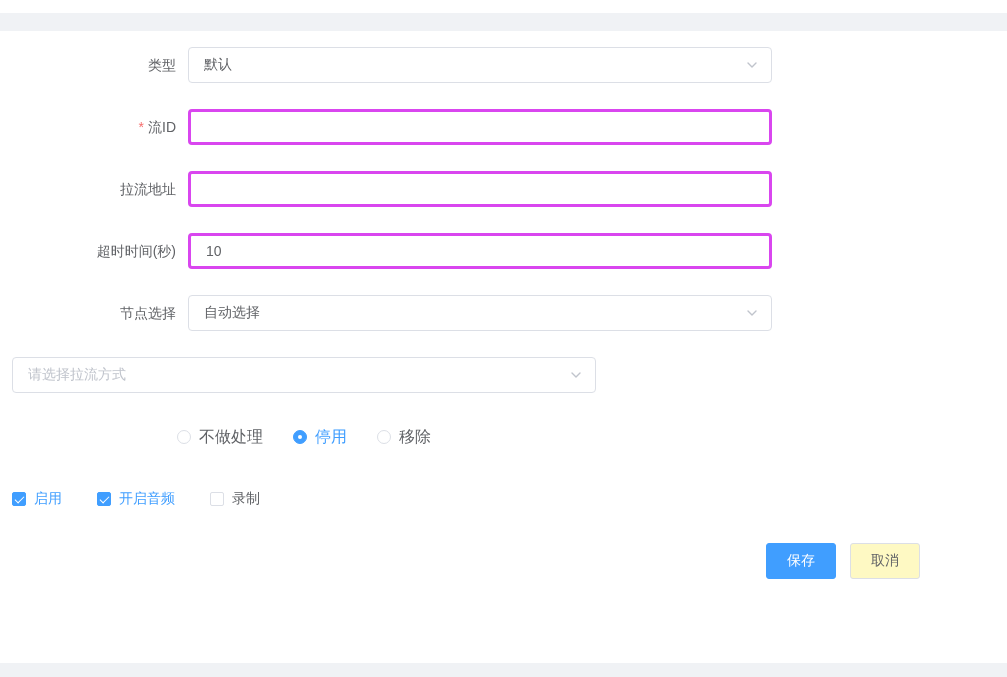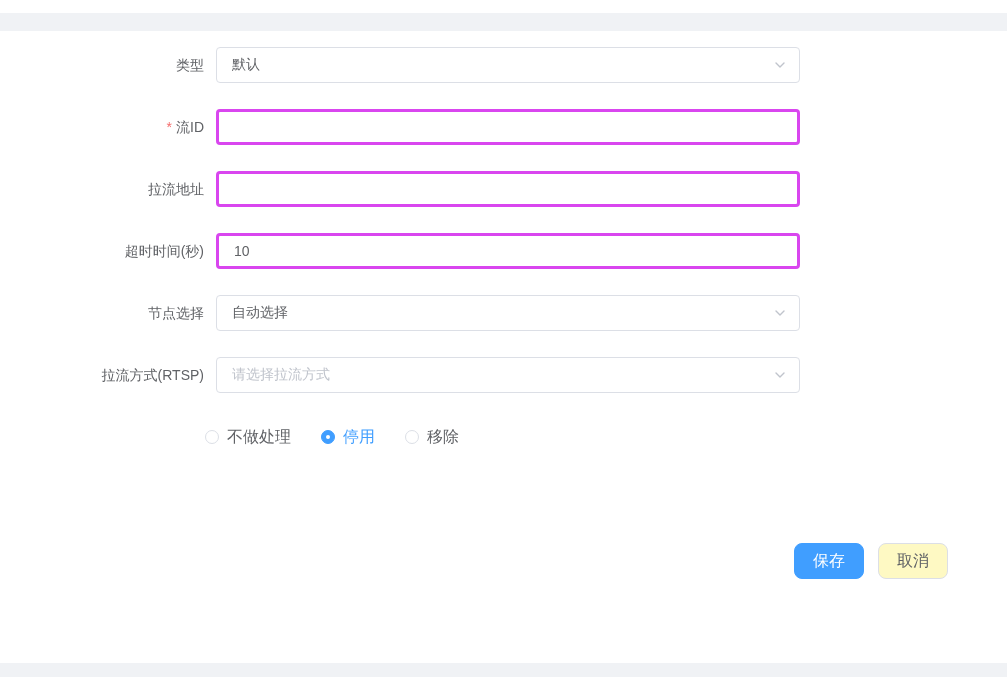--- a/index.html
+++ b/index.html
@@ -2,21 +2,21 @@
 <html><head>
 <meta charset="utf-8">
 <style>
   * { margin:0; padding:0; box-sizing:border-box; }
   html,body { background:#fff; }
   body { font-family:"Liberation Sans","DejaVu Sans",sans-serif; }
   .page { position:relative; width:1007px; height:677px; background:#fff; overflow:hidden; }
   .band { position:absolute; left:0; width:100%; background:#f0f2f5; }
   .band-top { top:13px; height:18px; }
   .band-bottom { top:663px; height:14px; }
-  .card { position:absolute; top:31px; left:0; width:1007px; height:632px; background:#fff; padding-top:16px;padding-left:28px; }
+  .card { position:absolute; top:31px; left:0; width:1007px; height:632px; background:#fff; padding-top:16px; }
 
   .form-row { display:flex; align-items:center; height:36px; margin-bottom:26px; width:920px; }
   .form-label { width:176px; flex:none; text-align:right; font-size:14px; color:#606266; line-height:36px; white-space:nowrap; }
   .required-mark { color:#f56c6c; margin-right:4px; font-size:14px; }
   .form-field { margin-left:12px; width:584px; height:36px; position:relative; flex:none; }
 
   .text-input {
     width:100%; height:36px; border:3px solid #d946ef; border-radius:4px;
     padding:0 15px; font-size:14px; color:#606266; outline:none; background:#fff;
     font-family:"Liberation Sans","DejaVu Sans",sans-serif;
@@ -44,21 +44,21 @@
   .checkbox-box { width:14px; height:14px; border:1px solid #dcdfe6; border-radius:2px; background:#fff; margin-right:8px; position:relative; flex:none; }
   .checkbox-item.on .checkbox-box { background:#409eff; border-color:#409eff; }
   .checkbox-item.on .checkbox-box::after {
     content:''; position:absolute; left:4px; top:1px; width:4px; height:8px;
     border-right:1.5px solid #fff; border-bottom:1.5px solid #fff; transform:rotate(45deg);
   }
   .checkbox-label { font-size:14px; color:#606266; }
   .checkbox-item.on .checkbox-label { color:#409eff; }
 
   .button-row { display:flex; align-items:center; justify-content:flex-end; width:920px; height:36px; }
-  .btn { height:36px; width:70px; border-radius:8px; font-size:16px; cursor:pointer; text-align:center;
+  .btn { height:36px; width:70px; border-radius:3px; font-size:14px; cursor:pointer; text-align:center;
          font-family:"Liberation Sans","DejaVu Sans",sans-serif; }
   .btn-primary { background:#409eff; border:1px solid #409eff; color:#fff; margin-right:14px; }
   .btn-default { background:#fef9c3; border:1px solid #dcdfe6; color:#606266; }
 </style>
 </head>
 <body>
 
 <div class="page">
   <div class="band band-top"></div>
   <div class="band band-bottom"></div>
@@ -109,21 +109,20 @@
           <span class="chevron">
             <svg width="14" height="14" viewBox="0 0 14 14">
                 <path d="M3 5l4 4 4-4" fill="none" stroke="#c0c4cc" stroke-width="1.4" stroke-linecap="round" stroke-linejoin="round"></path>
               </svg>
           </span>
         </div>
       </div>
     </div>
 
     <div class="form-row">
-      <div class="form-label"><span>拉流方式(RTSP)</span></div>
       <div class="form-field">
         <div class="select-box">
           <span class="placeholder">请选择拉流方式</span>
           <span class="chevron">
             <svg width="14" height="14" viewBox="0 0 14 14">
                 <path d="M3 5l4 4 4-4" fill="none" stroke="#c0c4cc" stroke-width="1.4" stroke-linecap="round" stroke-linejoin="round"></path>
               </svg>
           </span>
         </div>
       </div>
@@ -140,20 +139,34 @@
           <span class="radio-label">停用</span>
         </label>
         <label class="radio-item">
           <span class="radio-circle"></span>
           <span class="radio-label">移除</span>
         </label>
       </div>
     </div>
 
     <div class="form-row">
+      <div class="form-field checkbox-field">
+        <label class="checkbox-item on">
+          <span class="checkbox-box"></span>
+          <span class="checkbox-label">启用</span>
+        </label>
+        <label class="checkbox-item on">
+          <span class="checkbox-box"></span>
+          <span class="checkbox-label">开启音频</span>
+        </label>
+        <label class="checkbox-item">
+          <span class="checkbox-box"></span>
+          <span class="checkbox-label">录制</span>
+        </label>
+      </div>
     </div>
 
     <div class="button-row">
       <button class="btn btn-primary">保存</button>
       <button class="btn btn-default">取消</button>
     </div>
 
   </div>
 </div>
 

